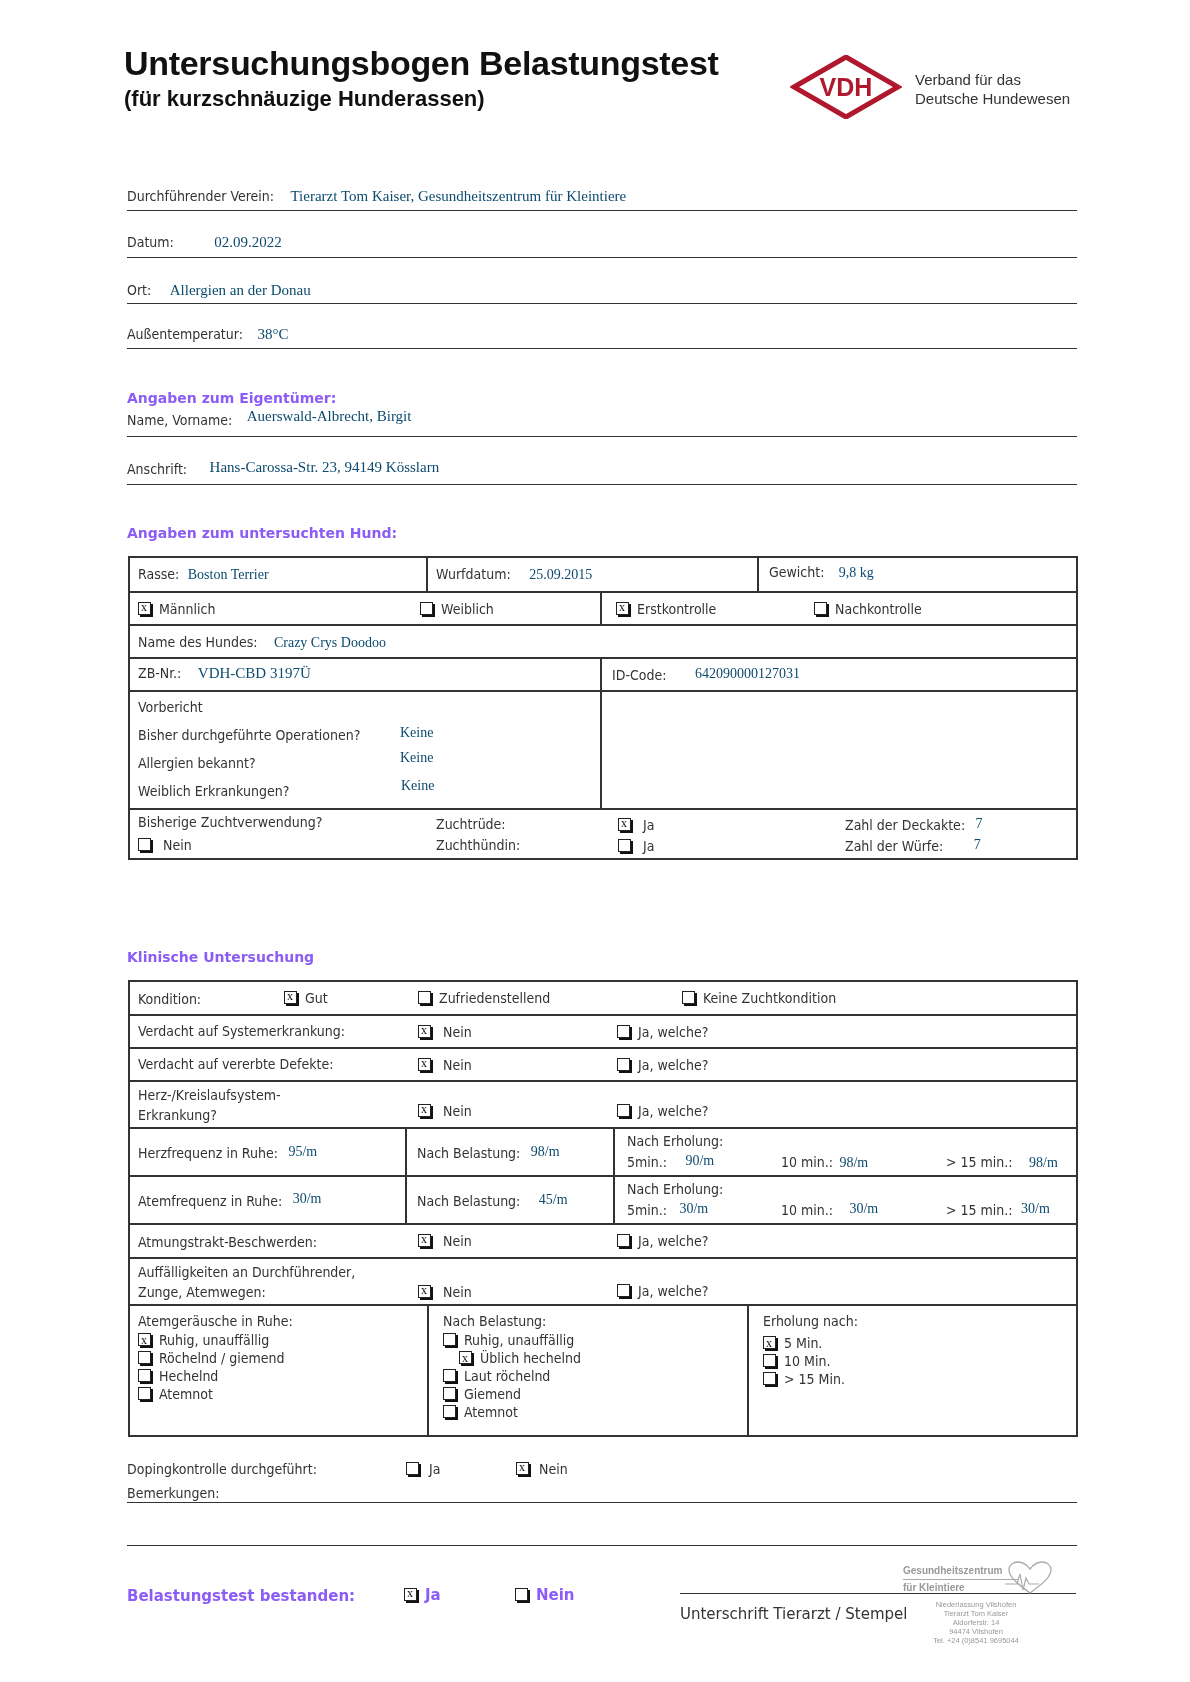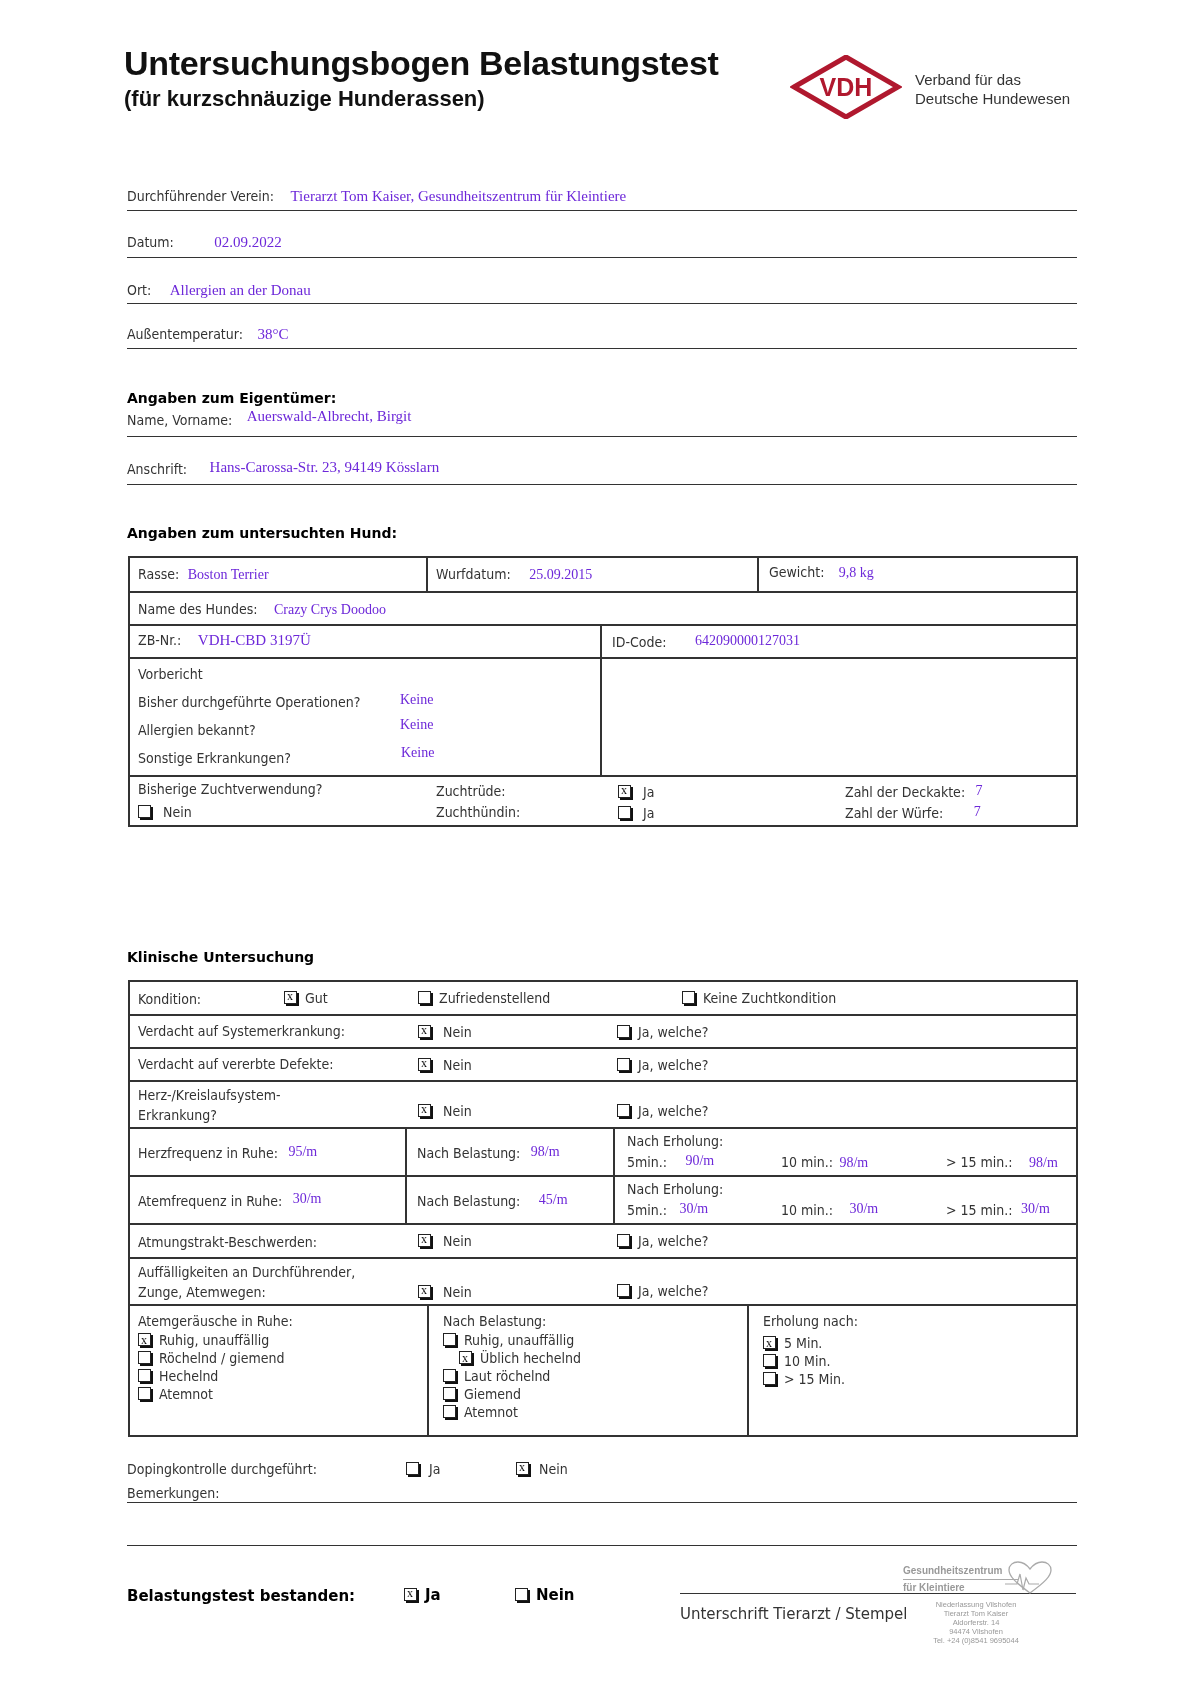--- a/index.html
+++ b/index.html
@@ -4,23 +4,23 @@
 <style>
   * { box-sizing: border-box; margin: 0; padding: 0; }
   html, body { width: 1190px; height: 1682px; background: #fff; }
   body { position: relative; font-family: "Liberation Sans", sans-serif; color: #1a1a1a; overflow: hidden; }
   .abs { position: absolute; }
   .title { left: 124px; top: 44px; font-size: 34px; font-weight: bold; letter-spacing: -0.3px; color: #111; }
   .subtitle { left: 124px; top: 86px; font-size: 22px; font-weight: bold; color: #111; }
   .logo { left: 790px; top: 55px; width: 112px; height: 64px; }
   .logo-text { left: 915px; top: 70px; font-size: 15px; line-height: 19px; color: #333; }
   .lbl { font-family: "DejaVu Sans", sans-serif; font-size: 14px; color: #333; font-stretch: condensed; }
-  .val { font-family: "Liberation Serif", serif; font-size: 15px; color: #6d28d9; }
+  .val { font-family: "Liberation Serif", serif; font-size: 15px; color: #0c4a6e; }
   .hline { position: absolute; left: 127px; width: 950px; height: 0; border-top: 1.5px solid #333; }
-  .section { font-family: "DejaVu Sans", sans-serif; font-weight: bold; font-size: 14px; color: #000000; }
+  .section { font-family: "DejaVu Sans", sans-serif; font-weight: bold; font-size: 14px; color: #8b5cf6; }
   .grid { position: absolute; left: 128px; width: 950px; border: 2px solid #333; }
   .row { position: relative; border-top: 2px solid #333; }
   .row:first-child { border-top: none; }
   .cell { position: absolute; top: 0; bottom: 0; border-left: 2px solid #333; }
   .in { position: absolute; white-space: nowrap; }
   .cb { display: inline-block; width: 13px; height: 13px; border: 1px solid #222; box-shadow: 2px 2px 0 #111; vertical-align: -1px; position: relative; margin-right: 8px; background: #fff; }
   .cb.on::after { content: "x"; position: absolute; left: 2px; top: -3px; font-family: "Liberation Serif", serif; font-size: 12px; color: #111; }
   .stamp { color: #999; font-family: "Liberation Sans", sans-serif; }
 </style>
 </head>
@@ -89,20 +89,36 @@
     </div>
     <div class="cell" style="left:627px;right:0;">
       <div class="in" style="left:10px;top:5px;">
         <span class="lbl">Gewicht:</span>
         <span class="val" style="font-size:14px;margin-left:10px;">9,8 kg</span>
       </div>
     </div>
   </div>
   <div class="row" style="height:33px;">
     <div class="in" style="left:8px;top:7px;">
+      <span class="cb on"></span><span class="lbl">Männlich</span>
+    </div>
+    <div class="in" style="left:290px;top:7px;">
+      <span class="cb"></span><span class="lbl">Weiblich</span>
+    </div>
+    <div class="cell" style="left:470px;right:0;">
+      <div class="in" style="left:14px;top:7px;">
+        <span class="cb on"></span><span class="lbl">Erstkontrolle</span>
+      </div>
+      <div class="in" style="left:212px;top:7px;">
+        <span class="cb"></span><span class="lbl">Nachkontrolle</span>
+      </div>
+    </div>
+  </div>
+  <div class="row" style="height:33px;">
+    <div class="in" style="left:8px;top:7px;">
       <span class="lbl">Name des Hundes:</span>
       <span class="val" style="font-size:14px;margin-left:12px;">Crazy Crys Doodoo</span>
     </div>
   </div>
   <div class="row" style="height:33px;">
     <div class="in" style="left:8px;top:5px;">
       <span class="lbl">ZB-Nr.:</span>
       <span class="val" style="margin-left:12px;">VDH-CBD 3197Ü</span>
     </div>
     <div class="cell" style="left:470px;right:0;">
@@ -111,21 +127,21 @@
         <span class="val" style="font-size:14px;margin-left:24px;position:relative;top:-2px;">642090000127031</span>
       </div>
     </div>
   </div>
   <div class="row" style="height:118px;">
     <div class="in lbl" style="left:8px;top:7px;">Vorbericht</div>
     <div class="in lbl" style="left:8px;top:35px;">Bisher durchgeführte Operationen?</div>
     <div class="in val" style="left:270px;top:33px;font-size:14px;">Keine</div>
     <div class="in lbl" style="left:8px;top:63px;">Allergien bekannt?</div>
     <div class="in val" style="left:270px;top:58px;font-size:14px;">Keine</div>
-    <div class="in lbl" style="left:8px;top:91px;">Sonstige Erkrankungen?</div>
+    <div class="in lbl" style="left:8px;top:91px;">Weiblich Erkrankungen?</div>
     <div class="in val" style="left:271px;top:86px;font-size:14px;">Keine</div>
     <div class="cell" style="left:470px;right:0;"></div>
   </div>
   <div class="row" style="height:50px;">
     <div class="in lbl" style="left:8px;top:4px;">Bisherige Zuchtverwendung?</div>
     <div class="in" style="left:8px;top:26px;">
       <span class="cb"></span><span class="lbl" style="margin-left:4px;">Nein</span>
     </div>
     <div class="in lbl" style="left:306px;top:6px;">Zuchtrüde:</div>
     <div class="in lbl" style="left:306px;top:27px;">Zuchthündin:</div>

